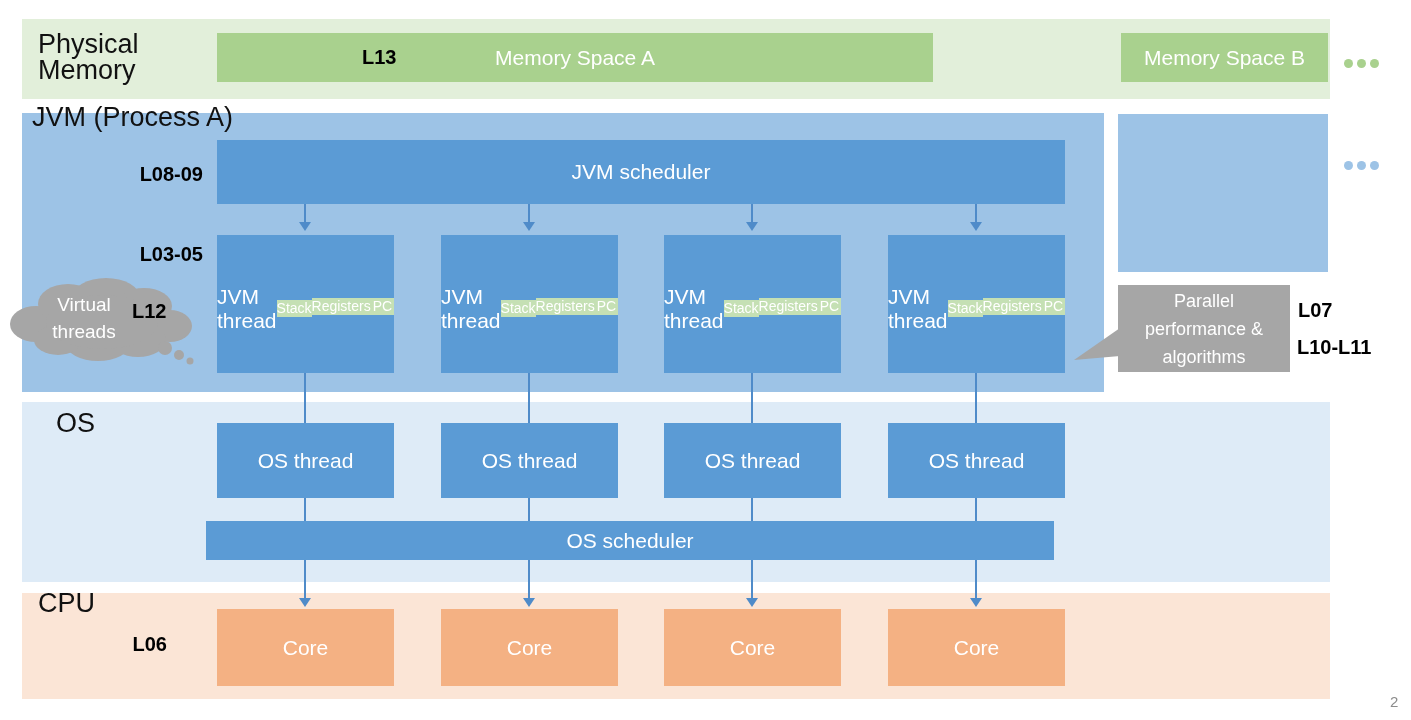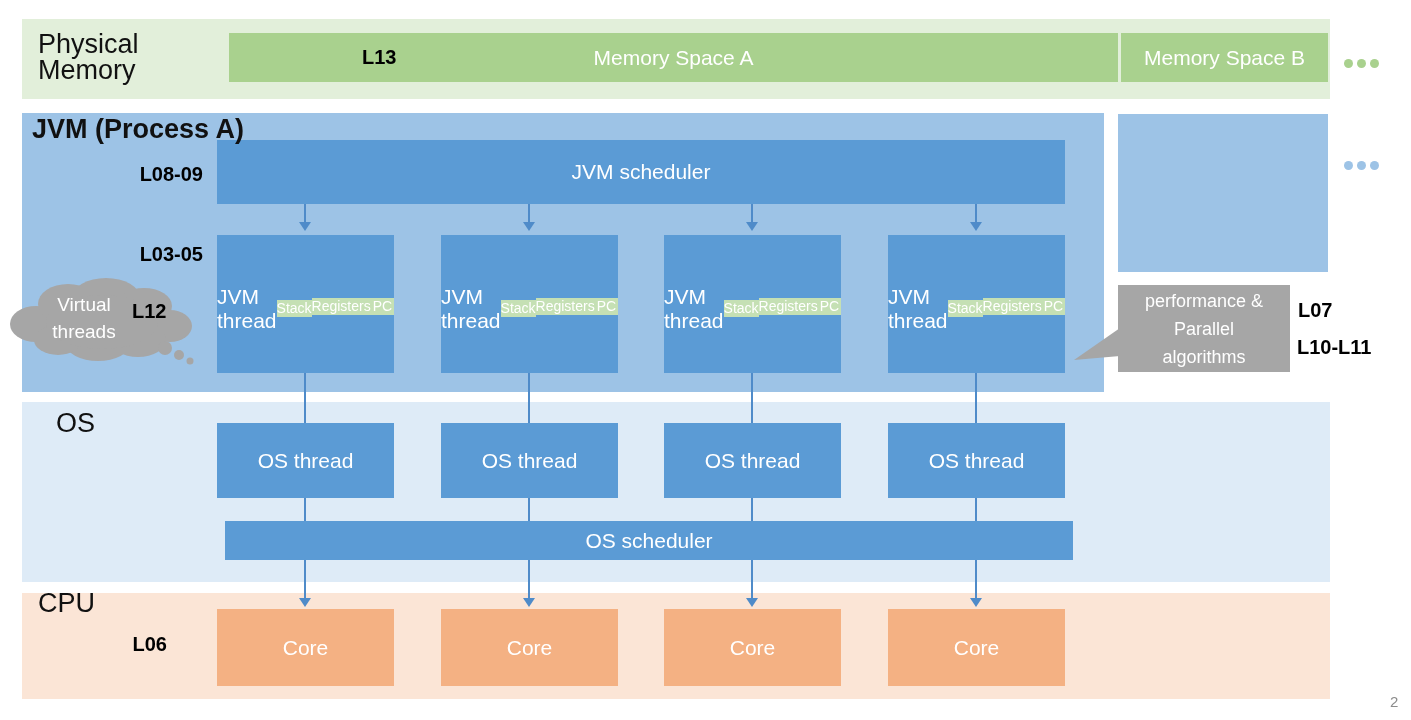--- a/index.html
+++ b/index.html
@@ -54,34 +54,34 @@
 
 <div class="slide">
 
   <div class="band band-memory"></div>
   <div class="band band-jvm"></div>
   <div class="band procB"></div>
   <div class="band band-os"></div>
   <div class="band band-cpu"></div>
 
   <div class="band-label" style="left:38px;top:31px;width:120px;">Physical Memory</div>
-  <div class="greenbox" style="left:217px;top:33px;width:889px;height:49px;margin-left:12px;">
+  <div class="greenbox" style="left:217px;top:33px;width:716px;height:49px;">
     <span>Memory Space A</span>
   </div>
   <div class="ltag" style="left:362px;top:46px;">L13</div>
   <div class="greenbox" style="left:1121px;top:33px;width:207px;height:49px;">
     <span>Memory Space B</span>
   </div>
   <div class="dots" style="left:1344px;top:59px;">
     <span class="dot dot-green"></span>
     <span class="dot dot-green"></span>
     <span class="dot dot-green"></span>
   </div>
 
-  <div class="band-label" style="left:32px;top:116px;white-space:nowrap;font-weight:bold;">JVM (Process A)</div>
+  <div class="band-label" style="left:32px;top:104px;white-space:nowrap;">JVM (Process A)</div>
   <div class="ltag" style="left:100px;top:163px;width:103px;text-align:right;">L08-09</div>
   <div class="ltag" style="left:100px;top:243px;width:103px;text-align:right;">L03-05</div>
 
   <div class="bluebox" style="left:217px;top:140px;width:848px;height:64px;">
     <span>JVM scheduler</span>
   </div>
 
   <div class="vline" style="left:304px;top:204px;height:18px;"></div>
   <div class="ahead" style="left:299px;top:222px;"></div>
   <div class="vline" style="left:528px;top:204px;height:18px;"></div>
@@ -141,22 +141,22 @@
   <div class="dots" style="left:1344px;top:161px;">
     <span class="dot dot-blue"></span>
     <span class="dot dot-blue"></span>
     <span class="dot dot-blue"></span>
   </div>
 
   <svg class="abs" style="left:1070px;top:322px;z-index:4;" width="52" height="42">
     <polygon points="50,6 4,38 50,34" fill="#A6A6A6"></polygon>
   </svg>
   <div class="callout">
+    <div>Parallel</div>
     <div>performance &amp;</div>
-    <div>Parallel</div>
     <div>algorithms</div>
   </div>
   <div class="ltag" style="left:1298px;top:299px;">L07</div>
   <div class="ltag" style="left:1297px;top:336px;">L10-L11</div>
 
   <div class="vline" style="left:304px;top:373px;height:50px;"></div>
   <div class="vline" style="left:528px;top:373px;height:50px;"></div>
   <div class="vline" style="left:751px;top:373px;height:50px;"></div>
   <div class="vline" style="left:975px;top:373px;height:50px;"></div>
 
@@ -173,21 +173,21 @@
   </div>
   <div class="bluebox c4" style="top:423px;width:177px;height:75px;">
     <span>OS thread</span>
   </div>
 
   <div class="vline" style="left:304px;top:498px;height:23px;"></div>
   <div class="vline" style="left:528px;top:498px;height:23px;"></div>
   <div class="vline" style="left:751px;top:498px;height:23px;"></div>
   <div class="vline" style="left:975px;top:498px;height:23px;"></div>
 
-  <div class="bluebox" style="left:225px;top:521px;width:848px;height:39px;">
+  <div class="bluebox" style="left:206px;top:521px;width:848px;height:39px;">
     <span>OS scheduler</span>
   </div>
 
   <div class="vline" style="left:304px;top:560px;height:38px;"></div>
   <div class="ahead" style="left:299px;top:598px;"></div>
   <div class="vline" style="left:528px;top:560px;height:38px;"></div>
   <div class="ahead" style="left:523px;top:598px;"></div>
   <div class="vline" style="left:751px;top:560px;height:38px;"></div>
   <div class="ahead" style="left:746px;top:598px;"></div>
   <div class="vline" style="left:975px;top:560px;height:38px;"></div>

